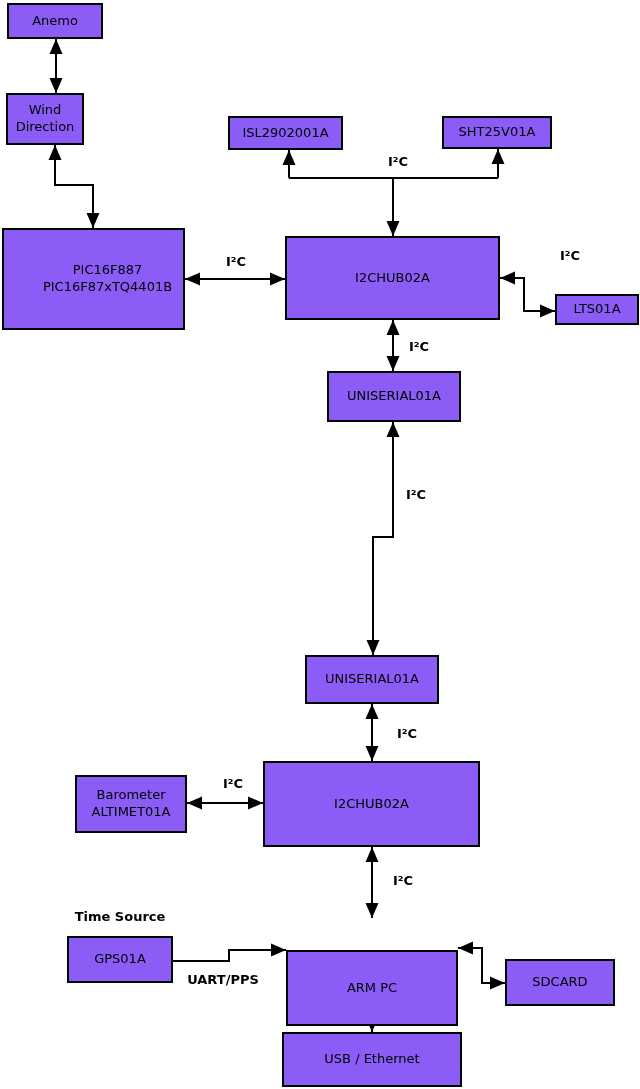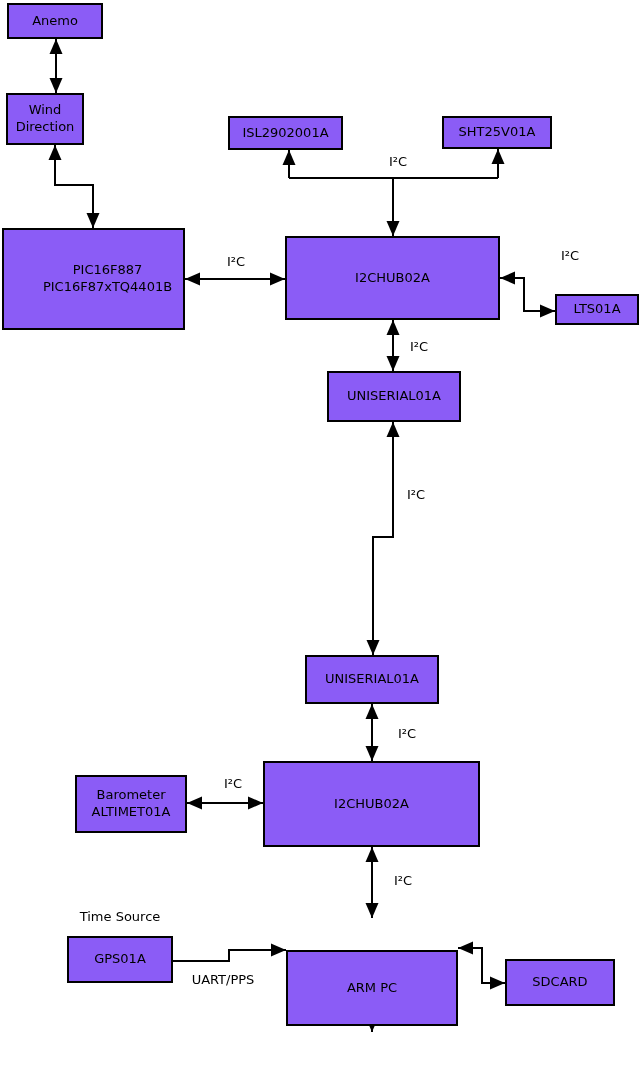--- a/index.html
+++ b/index.html
@@ -21,21 +21,21 @@
     border:2px solid #000000;
     display:flex;flex-direction:column;
     align-items:center;justify-content:center;
     font-size:13px;line-height:1.3;text-align:center;
     white-space:nowrap;
   }
   .node.thick{border-width:2.5px;padding-left:28px;}
   .elabel{
     position:absolute;
     transform:translate(-50%,-50%);
-    font-size:13px;white-space:nowrap;
+    font-size:13px;white-space:nowrap;font-weight:bold;
   }
 </style>
 </head>
 <body>
 
 <div class="canvas">
 
   <svg class="wires" viewBox="0 0 640 1089">
 
     <g>
@@ -172,20 +172,23 @@
   </div>
 
   <div class="node" style="left:286px;top:950px;width:172px;height:76px">
     <span>ARM PC</span>
   </div>
 
   <div class="node" style="left:505px;top:959px;width:110px;height:47px">
     <span>SDCARD</span>
   </div>
 
+  <div class="node" style="left:282px;top:1032px;width:180px;height:55px">
+    <span>USB / Ethernet</span>
+  </div>
 
   <div class="elabel" style="left:398px;top:161px">I²C</div>
   <div class="elabel" style="left:236px;top:261px">I²C</div>
   <div class="elabel" style="left:570px;top:255px">I²C</div>
   <div class="elabel" style="left:419px;top:346px">I²C</div>
   <div class="elabel" style="left:416px;top:494px">I²C</div>
   <div class="elabel" style="left:407px;top:733px">I²C</div>
   <div class="elabel" style="left:233px;top:783px">I²C</div>
   <div class="elabel" style="left:403px;top:880px">I²C</div>
   <div class="elabel" style="left:120px;top:916px">Time Source</div>

